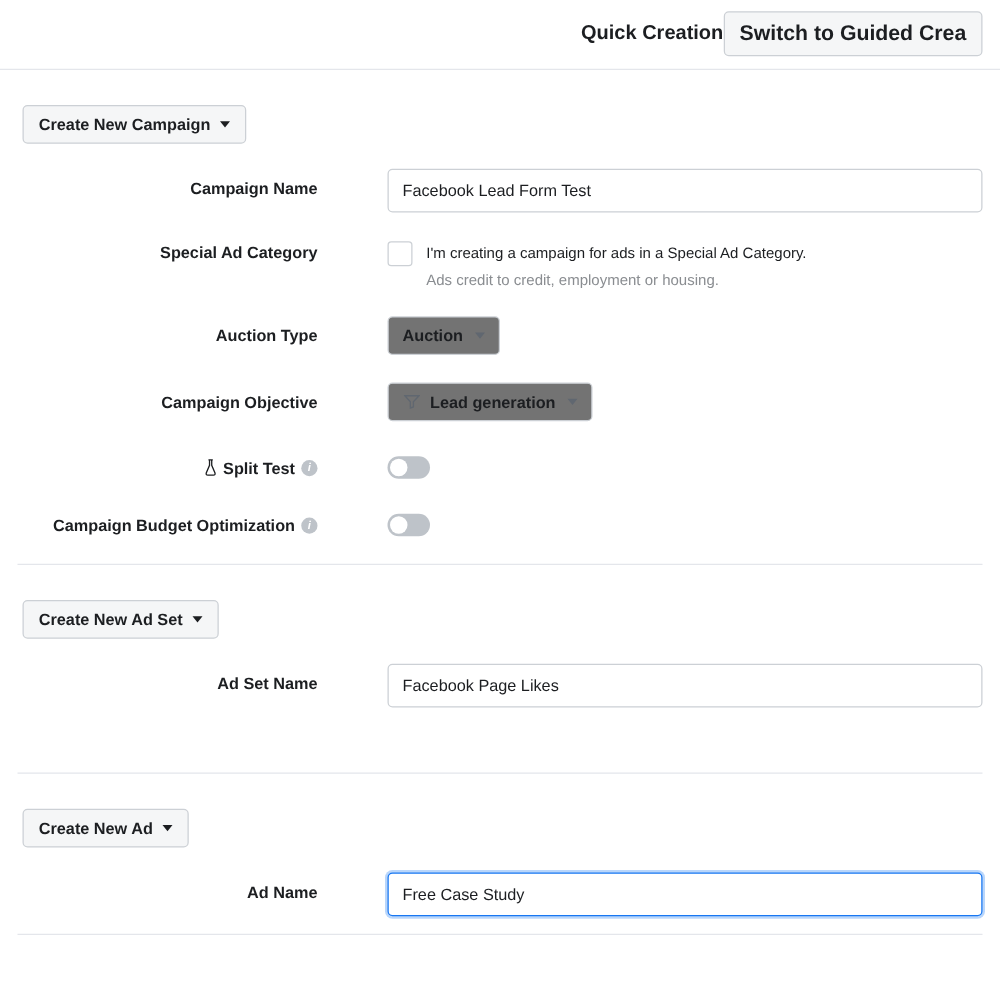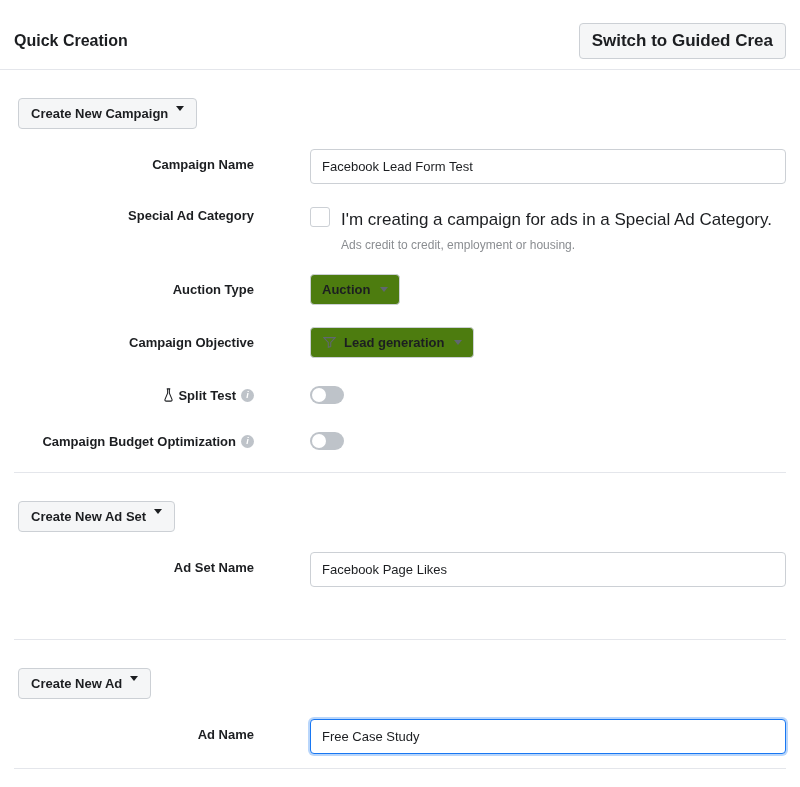--- a/index.html
+++ b/index.html
@@ -9,23 +9,23 @@
     }
     body {
       font-family: -apple-system, BlinkMacSystemFont, "Segoe UI", Helvetica, Arial, sans-serif;
       font-size: 13px;
       color: #1c1e21;
       background: #fff;
       width: 800px;
     }
     .header {
       display: flex;
-      justify-content: space-between;
-      align-items: center;
-      padding: 23px 14px 10px 14px;
+      justify-content: flex-end;
+      align-items: center;
+      padding: 9px 14px 10px 14px;
       border-bottom: 1px solid #e4e6eb;
     }
     .header-title {
       font-size: 16px;
       font-weight: 700;
       color: #1c1e21;
     }
     .header-btn {
       background: #f5f6f7;
       border: 1px solid #ccd0d5;
@@ -36,21 +36,21 @@
       color: #1c1e21;
       cursor: pointer;
       white-space: nowrap;
       overflow:hidden;
     }
     .content {
       padding: 0 14px;
     }
     .section-btn {
       display: inline-flex;
-      align-items: flex-start;
+      align-items: center;
       gap: 6px;
       background: #f5f6f7;
       border: 1px solid #ccd0d5;
       border-radius: 4px;
       padding: 7px 12px;
       font-size: 13px;
       font-weight: 600;
       color: #1c1e21;
       cursor: pointer;
       margin: 28px 0 20px 4px;
@@ -109,35 +109,35 @@
       width: 20px;
       height: 20px;
       border: 1px solid #ccd0d5;
       border-radius: 3px;
       background: #fff;
       cursor: pointer;
       flex-shrink: 0;
       margin-top: 1px;
     }
     .checkbox-label {
-      font-size: 17px;
+      font-size: 12px;
       color: #1c1e21;
       line-height: 1.4;
       padding-top: 2px;
     }
     .helper-text {
       font-size: 12px;
       color: #8a8d91;
       margin-top: 6px;
     }
     .select-btn {
       display: inline-flex;
       align-items: center;
       gap: 8px;
-      background: #4d7c0f;
+      background: #737373;
       border: 1px solid #ccd0d5;
       border-radius: 4px;
       padding: 7px 11px;
       font-size: 13px;
       font-weight: 600;
       color: #1c1e21;
       cursor: pointer;
     }
     .funnel-icon {
       width: 14px;

